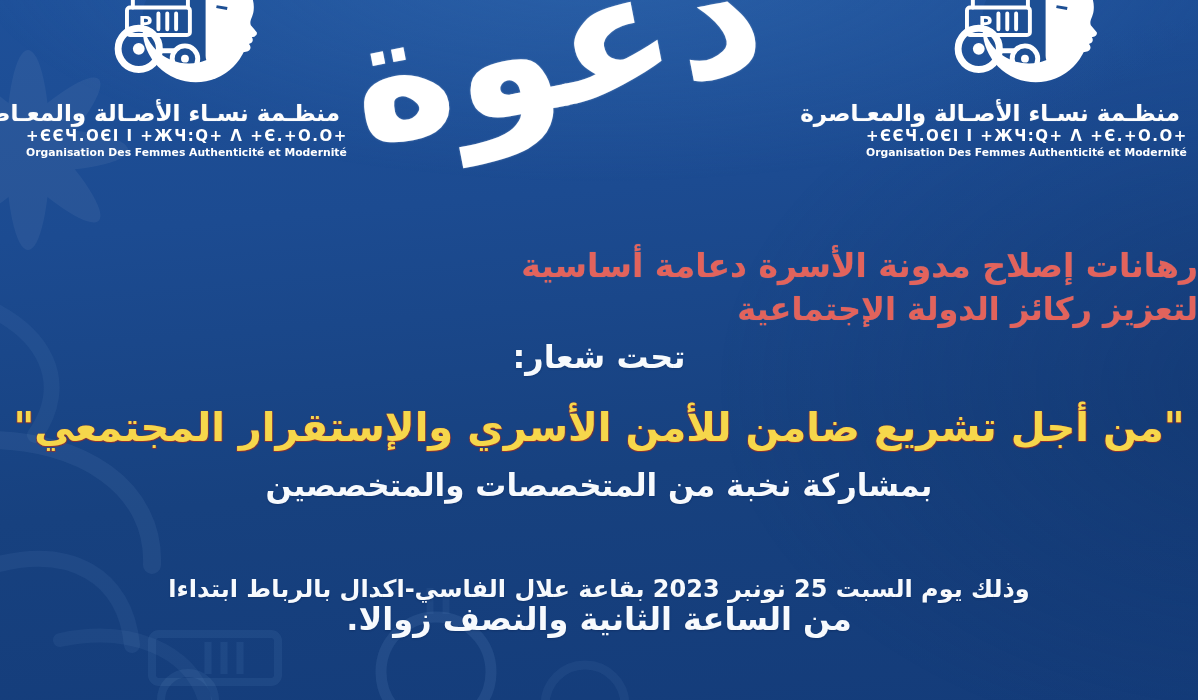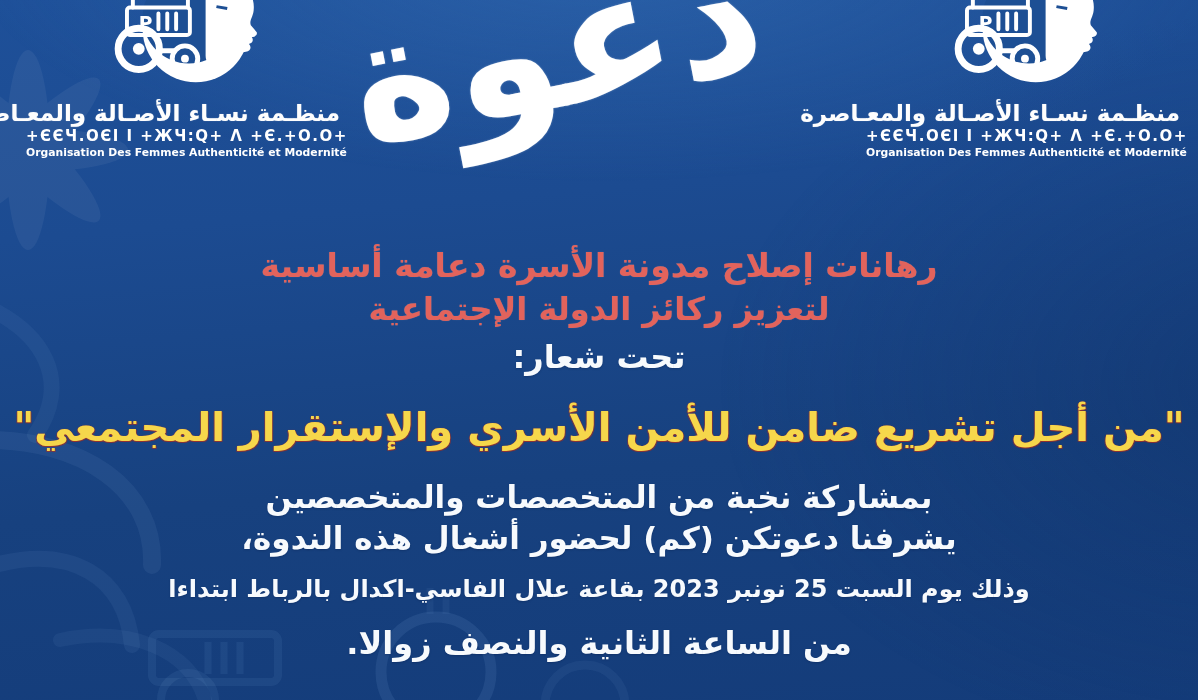--- a/index.html
+++ b/index.html
@@ -27,31 +27,31 @@
   .callig{
     position:absolute;left:436px;top:-64px;width:330px;height:250px;
     text-align:center;font-size:172px;font-weight:bold;color:#fff;direction:rtl;
     transform:rotate(-11deg);line-height:1.2;
     text-shadow:0 0 2px rgba(255,255,255,.35);
   }
   
   .line{position:absolute;left:0;right:0;text-align:center;direction:rtl;
         font-weight:bold;white-space:nowrap;}
   .c-white{color:#f7fafd;text-shadow:0 1px 2px rgba(0,20,60,.25);}
-  .c-red{color:#e2635c;text-shadow:0 0 1px rgba(255,240,240,.25);}
+  .c-red{color:#e2635c;text-shadow:0 0 1px rgba(255,240,240,.25);text-align:right;}
   .c-yellow{color:#f6d74b;text-shadow:0 0 1px rgba(190,60,40,.9),1px 1px 0 rgba(170,45,30,.55),-1px 1px 0 rgba(170,45,30,.45);}
   .l0{top:186px;font-size:33px;}
   .l1{top:246px;font-size:33px;}
   .l2{top:290px;font-size:32px;}
   .l3{top:338px;font-size:32px;}
   .l4{top:404px;font-size:40px;}
-  .l5{top:479px;font-size:31px;text-align:center;}
+  .l5{top:467px;font-size:31px;text-align:center;}
   .l6{top:520px;font-size:31px;}
   .l7{top:575px;font-size:24px;}
-  .l8{top:624px;font-size:32px;text-align:center;}
+  .l8{top:600px;font-size:32px;text-align:center;}
 </style>
 </head>
 <body>
 
 <div class="poster">
 
   <svg class="bg-art" width="1198" height="700" viewBox="0 0 1198 700">
 
     <g transform="translate(28,150)" fill="#ffffff" opacity="0.05">
       <ellipse rx="100" ry="22"></ellipse>
@@ -130,17 +130,16 @@
     <div class="logo-ar">منظـمة نسـاء الأصـالة والمعـاصرة</div>
     <div class="logo-tif">+ЄЄЧ.ОЄІ І +ЖЧ:Q+ Λ +Є.+О.О+</div>
     <div class="logo-fr">Organisation Des Femmes Authenticité et Modernité</div>
   </div>
 
   <div class="line l1 c-red">رهانات إصلاح مدونة الأسرة دعامة أساسية</div>
   <div class="line l2 c-red">لتعزيز ركائز الدولة الإجتماعية</div>
   <div class="line l3 c-white">تحت شعار:</div>
   <div class="line l4 c-yellow">"من أجل تشريع ضامن للأمن الأسري والإستقرار  المجتمعي"</div>
   <div class="line l5 c-white">بمشاركة نخبة من المتخصصات والمتخصصين</div>
-  <div class="line l6 c-white">يشرفنا دعوتكن (كم) لحضور أشغال هذه الندوة،</div>
   <div class="line l7 c-white">وذلك يوم السبت 25 نونبر 2023 بقاعة علال الفاسي-اكدال بالرباط ابتداءا</div>
   <div class="line l8 c-white">من الساعة الثانية والنصف زوالا.</div>
 
 </div>
 
 </body></html>

